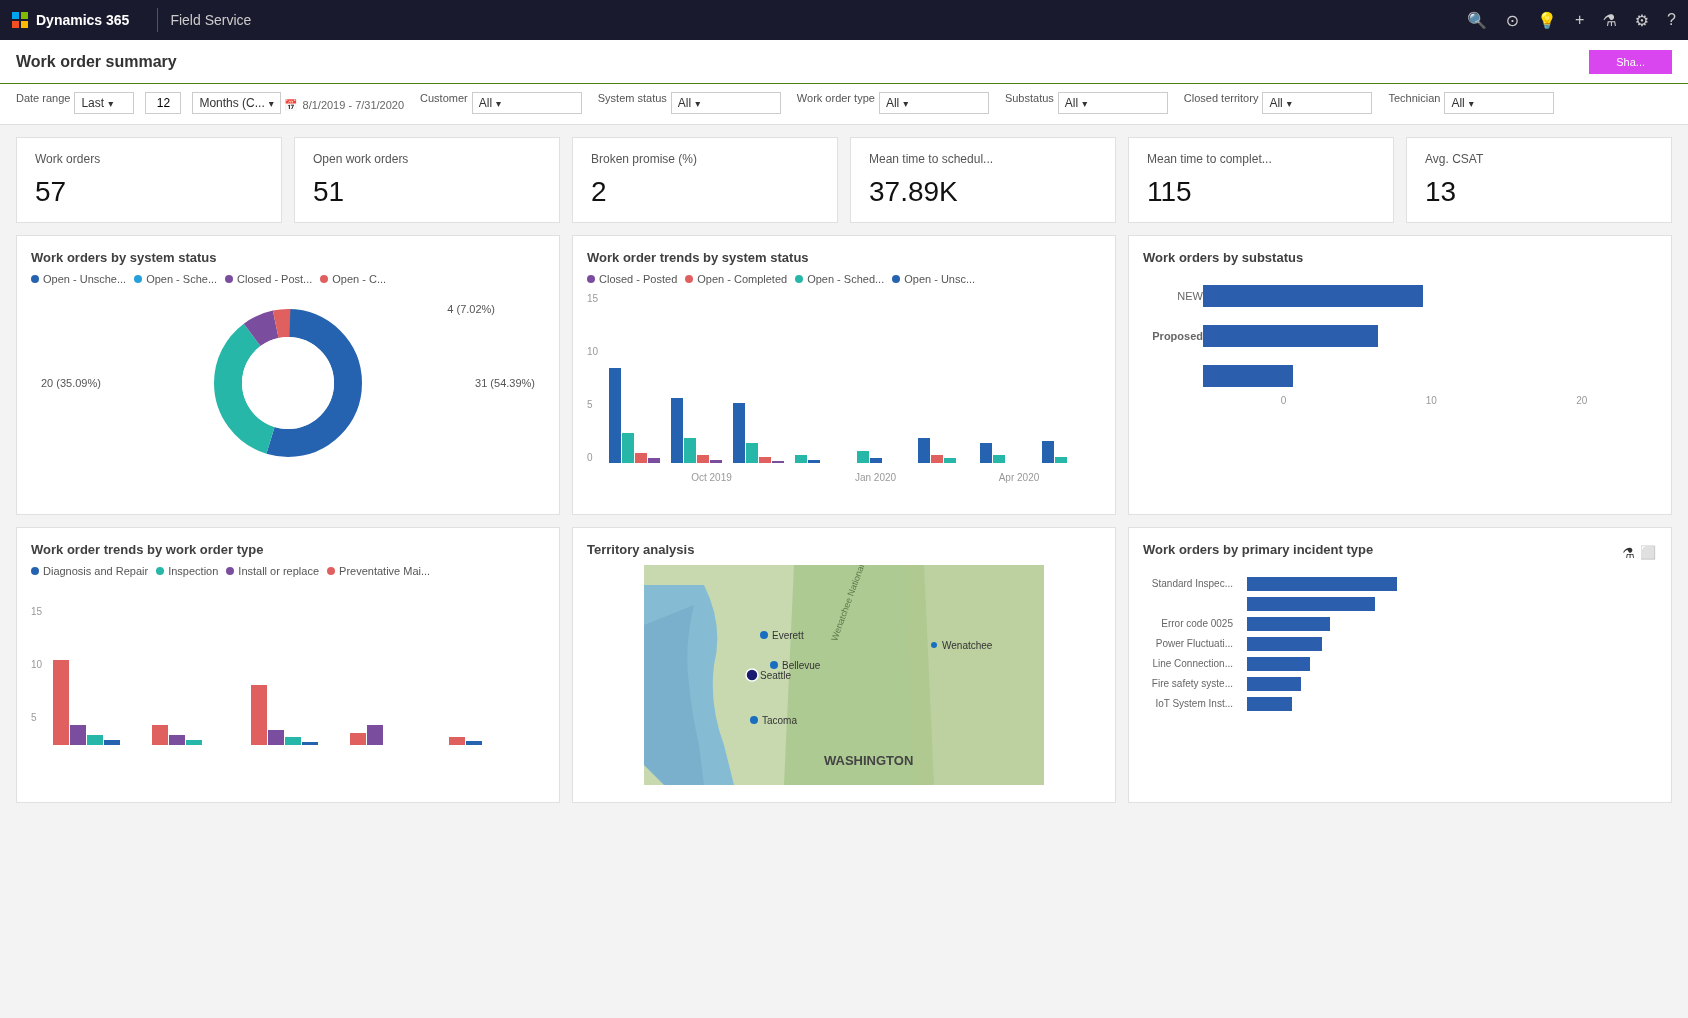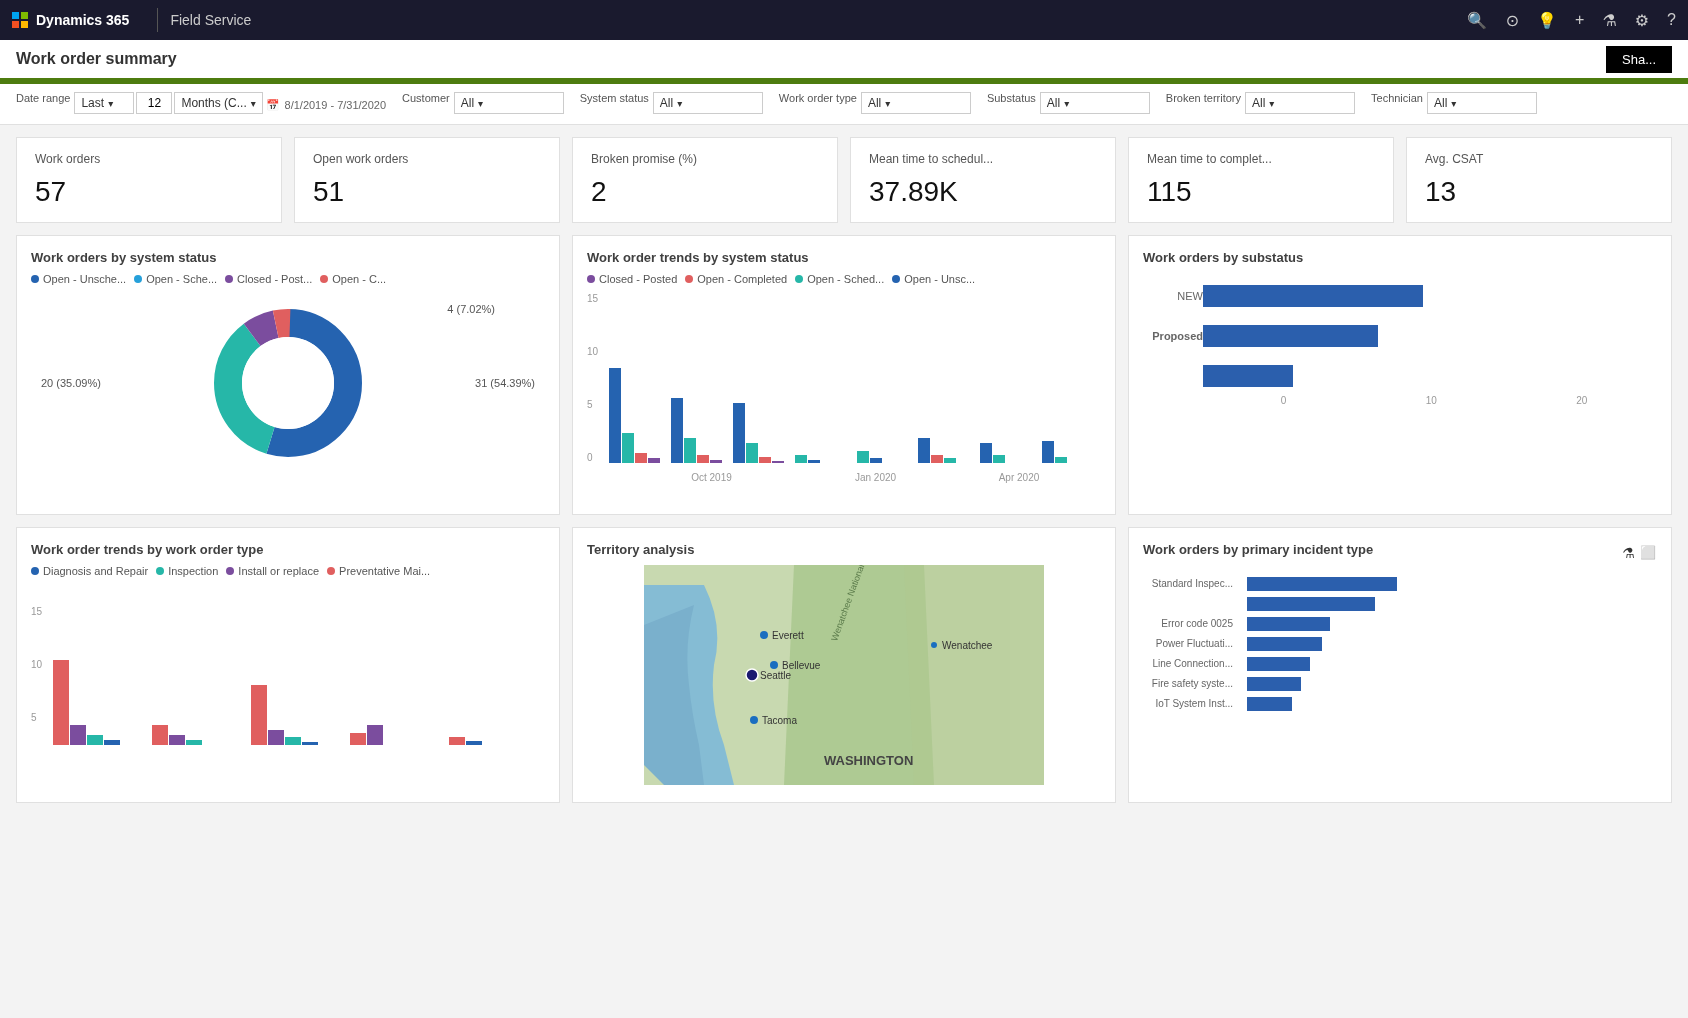--- a/index.html
+++ b/index.html
@@ -42,55 +42,55 @@
       font-size: 16px;
       color: #ccc;
     }
     .nav-icon { cursor: pointer; }
 
     
     .page-header {
       display: flex;
       align-items: center;
       background: #fff;
-      border-bottom: 6px solid #4d7c0f;
+      border-bottom: 1px solid #4d7c0f;
       padding: 0 16px;
       height: 44px;
     }
     .page-title {
       font-size: 16px;
       font-weight: 600;
       color: #333;
     }
     .share-btn {
       margin-left: auto;
-      background: #000000;
+      background: #d946ef;
       color: #fff;
       border: none;
-      padding: 6px 16px;
-      font-size: 13px;
+      padding: 6px 27px;
+      font-size: 11px;
       cursor: pointer;
       font-weight: 500;
     }
 
     
     .filters-bar {
       background: #fff;
       padding: 8px 16px 10px;
       border-bottom: 1px solid #e0e0e0;
     }
     .filters-row {
       display: flex;
       align-items: flex-start;
       gap: 16px;
       flex-wrap: wrap;
     }
     .filter-group { display: flex; gap: 4px; }
     .filter-label { font-size: 11px; color: #555; font-weight: 500; }
-    .filter-control { display: flex; align-items: flex-start; gap: 2px; border-radius: 9px; }
+    .filter-control { display: flex; align-items: flex-start; gap: 11px; border-radius: 9px; }
     .filter-select {
       border: 1px solid #ccc;
       background: #fff;
       padding: 3px 6px;
       font-size: 12px;
       cursor: pointer;
       display: flex;
       align-items: center;
       gap: 4px;
       min-width: 60px;
@@ -335,21 +335,21 @@
 
     <div class="filter-group">
       <span class="filter-label">Substatus</span>
       <div class="filter-select" style="min-width:110px;">
         <span>All</span>
         <span class="chevron">▾</span>
       </div>
     </div>
 
     <div class="filter-group">
-      <span class="filter-label">Broken territory</span>
+      <span class="filter-label">Closed territory</span>
       <div class="filter-select" style="min-width:110px;">
         <span>All</span>
         <span class="chevron">▾</span>
       </div>
     </div>
 
     <div class="filter-group">
       <span class="filter-label">Technician</span>
       <div class="filter-select" style="min-width:110px;">
         <span>All</span>

